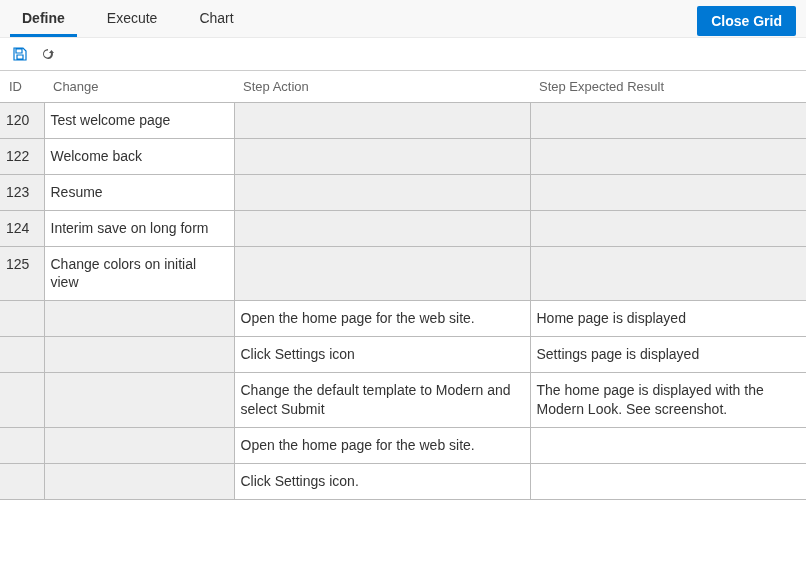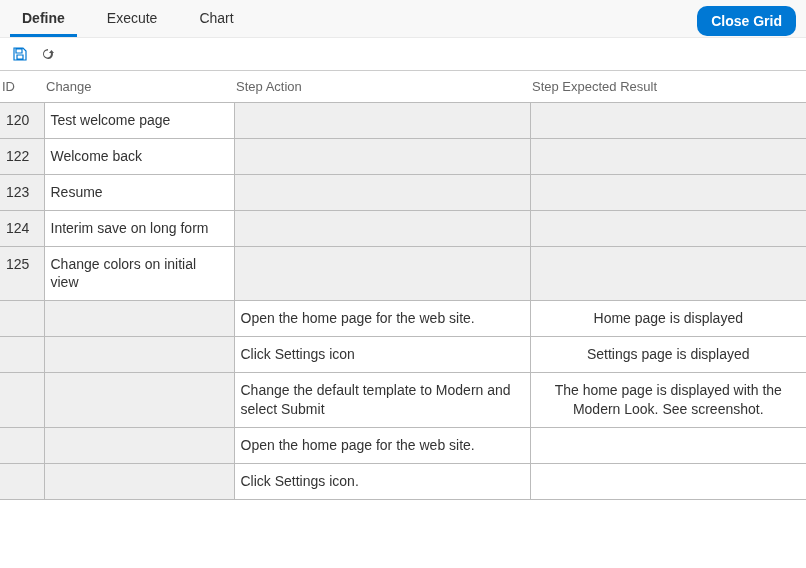--- a/index.html
+++ b/index.html
@@ -33,21 +33,21 @@
     font-weight: 600;
     border-bottom: 3px solid #0078d4;
   }
   .close-btn {
     background: #0078d4;
     color: #fff;
     border: none;
     padding: 7px 14px;
     font-size: 14px;
     font-weight: 600;
-    border-radius: 10px;
+    border-radius: 2px;
     margin-top: 6px;
     cursor: pointer;
   }
   .toolbar {
     display: flex;
     align-items: center;
     gap: 12px;
     padding: 8px 12px;
     border-top: 1px solid #eaeaea;
   }
@@ -64,34 +64,34 @@
   table {
     border-collapse: collapse;
     width: 100%;
     table-layout: fixed;
   }
   th {
     text-align: left;
     font-weight: 400;
     color: #666;
     font-size: 13px;
-    padding: 8px 2px;
+    padding: 8px 9px;
     border-bottom: 1px solid #bbb;
     background: #fff;
   }
   td {
     padding: 8px 6px;
     border: 1px solid #bbb;
     border-left: none;
     vertical-align: top;
     line-height: 1.35;
     background: #fff;
     margin-left: 45px;
   }
-  td:last-child { border-right: none; text-align: center; }
+  td:last-child { border-right: none; }
   .col-id { width: 44px; }
   .col-title { width: 190px; }
   .col-action { width: 296px; }
   .col-result { }
   td.id-cell {
     background: #efefef;
     color: #333;
   }
   td.shaded {
     background: #efefef;

